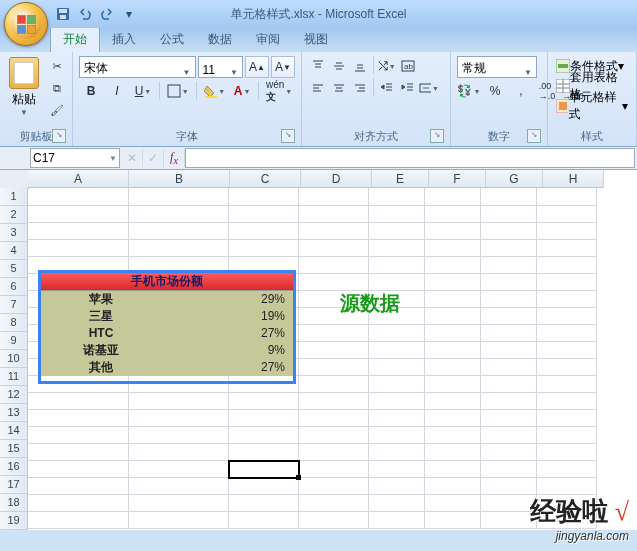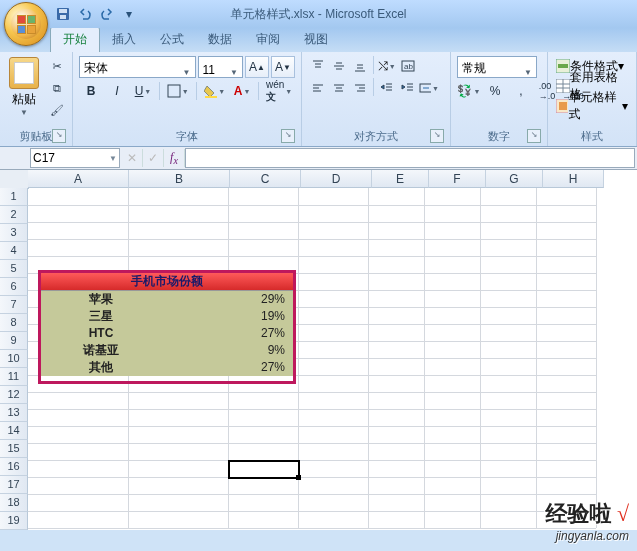--- a/index.html
+++ b/index.html
@@ -62,32 +62,32 @@
   .corner{position:absolute;left:0;top:0;width:28px;height:18px;background:#e8eef5;border-right:1px solid #b8c8d8;border-bottom:1px solid #b8c8d8;}
   .colheads{position:absolute;left:28px;top:0;right:0;height:18px;display:flex;}
   .colh{background:linear-gradient(#f4f7fb,#e0e8f2);border-right:1px solid #c5d2e0;border-bottom:1px solid #b8c8d8;text-align:center;line-height:18px;color:#345;}
   .rowheads{position:absolute;left:0;top:18px;width:28px;}
   .rowh{height:17px;background:linear-gradient(90deg,#f4f7fb,#e0e8f2);border-bottom:1px solid #c5d2e0;border-right:1px solid #b8c8d8;text-align:center;line-height:17px;color:#345;font-size:11px;}
   .gridlines-v{position:absolute;top:0;bottom:0;border-right:1px solid #d4d8de;}
   .gridlines-h{position:absolute;left:0;right:0;border-bottom:1px solid #d4d8de;}
   .cells{position:absolute;left:28px;top:18px;right:0;bottom:0;}
   
   .banner{position:absolute;background:#6b8e3a;color:#2a4aa8;font-weight:bold;font-style:italic;font-family:KaiTi,serif;font-size:18px;display:flex;align-items:center;padding-left:10px;}
-  .databox{position:absolute;border:3px solid #be185d;}
+  .databox{position:absolute;border:3px solid #3b82f6;}
   .tbl-head{background:linear-gradient(#ff5a5a,#d62a2a);color:#1a1a6a;font-weight:bold;text-align:center;height:17px;line-height:17px;border-bottom:1px solid #999;}
   .tbl-body{background:#c5c99a;}
   .tbl-row{display:flex;height:17px;line-height:17px;}
   .tbl-c1{width:120px;text-align:center;font-weight:bold;color:#222;}
   .tbl-c2{flex:1;text-align:right;padding-right:8px;color:#222;}
   .src-label{position:absolute;color:#1a9a1a;font-weight:bold;font-size:20px;font-family:SimSun;}
   .cellcursor{position:absolute;border:2px solid #000;background:rgba(0,0,0,0);}
   .cellcursor::after{content:"";position:absolute;right:-3px;bottom:-3px;width:5px;height:5px;background:#000;}
   
   .wm{position:absolute;right:8px;bottom:8px;text-align:right;color:#222;}
-  .wm-top{font-size:22px;font-weight:bold;font-family:SimHei;text-shadow:1px 1px 0 #fff,-1px -1px 0 #fff,1px -1px 0 #fff,-1px 1px 0 #fff;}
+  .wm-top{font-size:26px;font-weight:bold;font-family:SimHei;text-shadow:1px 1px 0 #fff,-1px -1px 0 #fff,1px -1px 0 #fff,-1px 1px 0 #fff;}
   .wm-top .chk{color:#e03020;font-family:serif;}
   .wm-sub{font-size:12px;font-style:italic;color:#333;text-shadow:1px 1px 0 #fff;}
   svg{display:block}
 </style>
 </head>
 <body>
 
 <div class="window">
 
   <div class="titlebar">
@@ -453,20 +453,21 @@
             <div class="tbl-c1">诺基亚</div>
             <div class="tbl-c2">9%</div>
           </div>
           <div class="tbl-row">
             <div class="tbl-c1">其他</div>
             <div class="tbl-c2">27%</div>
           </div>
         </div>
     </div>
 
+    <div class="src-label" style="left:340px;top:120px">源数据</div>
 
     <div class="cellcursor" style="left:228px;top:290px;width:68px;height:15px"></div>
   </div>
 
   <div class="wm">
     <div class="wm-top"><span>经验啦</span> <span class="chk">√</span></div>
     <div class="wm-sub">jingyanla.com</div>
   </div>
 </div>
 

